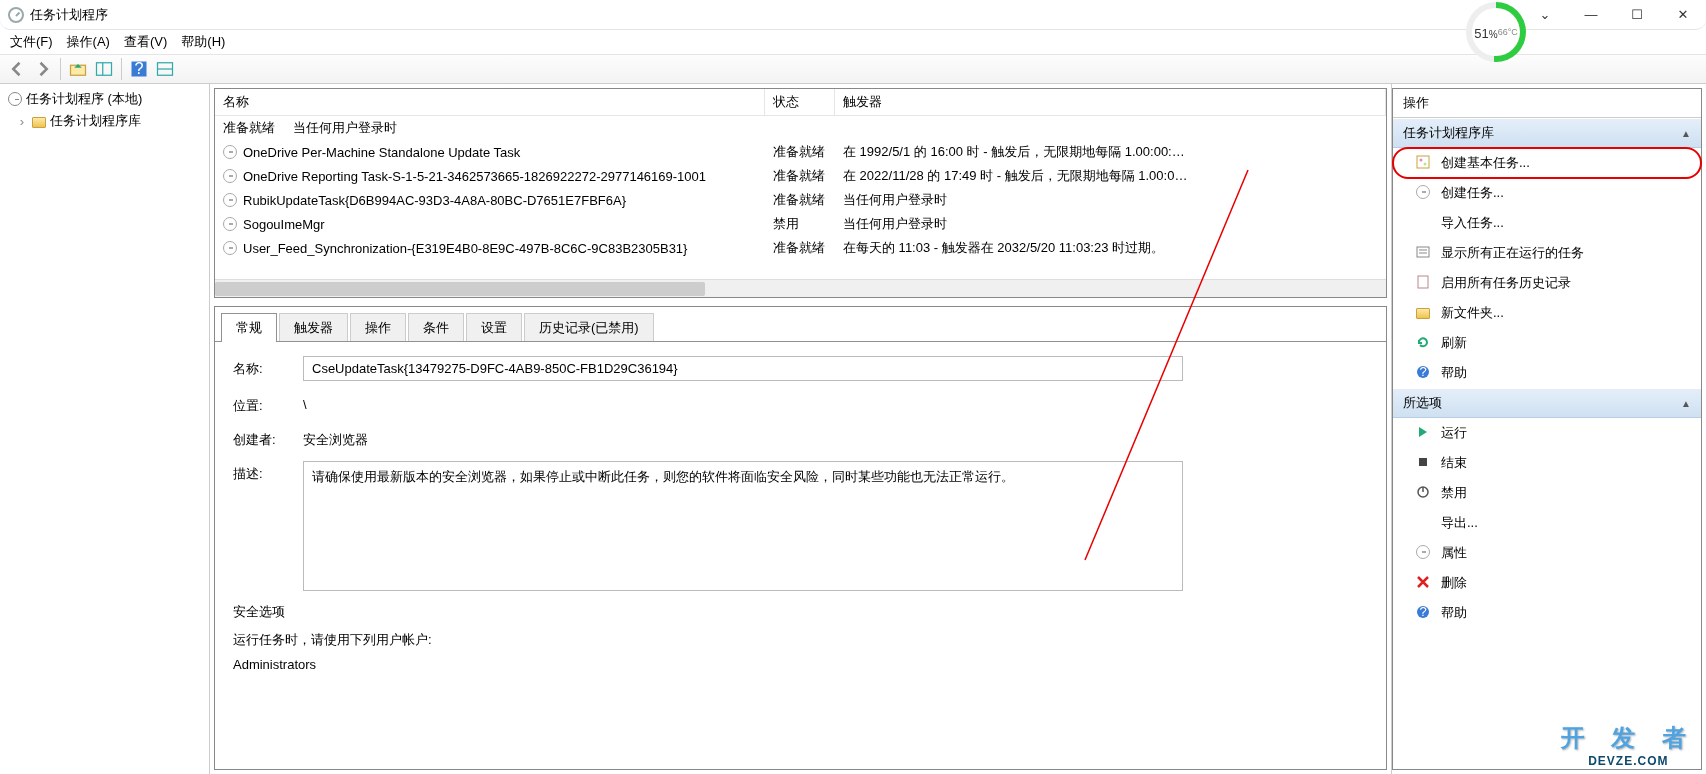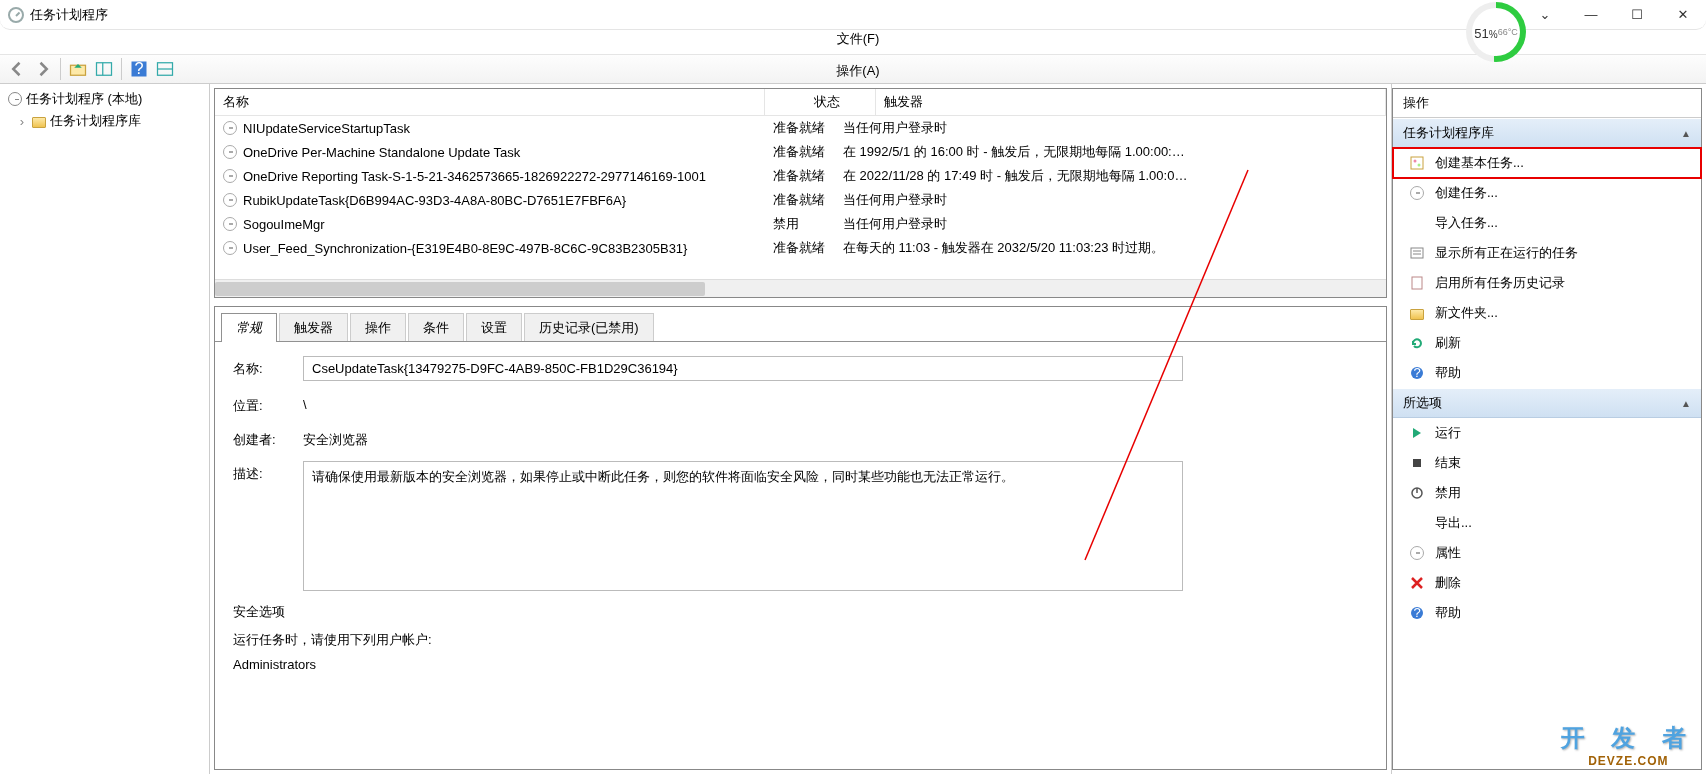--- a/index.html
+++ b/index.html
@@ -15,21 +15,21 @@
 
 
 .perf-widget { position: absolute; top: 2px; right: 170px; width: 70px; height: 70px; }
 .perf-ring { width: 60px; height: 60px; border-radius: 50%; background: conic-gradient(#2ecc40 0% 51%, #eee 51% 100%); display: flex; align-items: center; justify-content: center; }
 .perf-ring-inner { width: 48px; height: 48px; border-radius: 50%; background: #fff; display: flex; flex-direction: row; align-items: center; justify-content: center; }
 .perf-pct { font-size: 18px; font-weight: 500; color: #333; }
 .perf-pct small { font-size: 10px; }
 .perf-temp { font-size: 9px; color: #888; }
 
 
-.menubar { height: 24px; display: flex; align-items: center; padding-left: 10px; gap: 14px; flex-direction: column; }
+.menubar { height: 24px; display: flex; align-items: center; padding-left: 10px; gap: 14px; }
 .menubar span { cursor: default; }
 
 
 .toolbar { height: 30px; border-top: 1px solid #e5e5e5; border-bottom: 1px solid #ccc; display: flex; align-items: center; padding-left: 6px; gap: 4px; background: linear-gradient(#fdfdfd,#f3f3f3); }
 .toolbar .tbtn { width: 22px; height: 22px; display: flex; align-items: center; justify-content: center; border: 1px solid transparent; }
 .toolbar .sep { width: 1px; height: 22px; background: #ccc; margin: 0 2px; }
 
 
 .main { display: flex; height: calc(774px - 30px - 24px - 30px); }
 
@@ -43,64 +43,64 @@
 .folder-icon { width: 14px; height: 11px; background: linear-gradient(#fde9a8,#f0c350); border: 1px solid #c9a23e; border-radius: 1px; margin-top: 2px; }
 
 
 .center-panel { flex: 1; display: flex; flex-direction: column; border-right: 1px solid #ccc; min-width: 0; }
 
 
 .task-list-wrap { border: 1px solid #888; margin: 4px; background: #fff; height: 210px; display: flex; flex-direction: column; }
 .task-header { display: flex; border-bottom: 1px solid #e5e5e5; }
 .task-header div { padding: 4px 8px; border-right: 1px solid #e5e5e5; }
 .th-name { width: 550px; }
-.th-status { width: 70px; margin-left: 41px; }
+.th-status { width: 70px; }
 .th-trigger { flex: 1; }
 .task-rows { flex: 1; overflow: hidden; }
 .task-row { display: flex; padding: 3px 0; }
 .task-row .cell { padding: 0 8px; white-space: nowrap; overflow: hidden; }
 .task-row .c-name { width: 550px; display: flex; align-items: center; gap: 6px; }
 .task-row .c-status { width: 70px; }
 .task-row .c-trigger { flex: 1; }
 .mini-clock { width: 14px; height: 14px; border: 1.5px solid #aaa; border-radius: 50%; flex-shrink: 0; position: relative; }
 .mini-clock::after { content: ""; position: absolute; width: 4px; height: 1.5px; background: #aaa; top: 5px; left: 5px; }
 .hscroll { height: 18px; background: #f0f0f0; border-top: 1px solid #ddd; position: relative; }
 .hscroll .thumb { position: absolute; left: 0; top: 2px; height: 14px; width: 490px; background: #cdcdcd; border-radius: 2px; }
 
 
 .details-wrap { flex: 1; margin: 4px; border: 1px solid #888; background: #fff; display: flex; flex-direction: column; overflow: hidden; }
 .tabs { display: flex; padding: 6px 6px 0 6px; gap: 2px; }
 .tab { padding: 5px 14px; border: 1px solid #ccc; border-bottom: none; background: #f0f0f0; cursor: default; }
-.tab.active { background: #fff; border-color: #919191; position: relative; z-index: 2; font-style: italic; }
+.tab.active { background: #fff; border-color: #919191; position: relative; z-index: 2; }
 .tab-content { border-top: 1px solid #919191; margin-top: -1px; flex: 1; padding: 14px 18px; overflow-y: auto; }
 .form-row { display: flex; align-items: flex-start; margin-bottom: 12px; gap: 18px; }
 .form-row .label { width: 52px; padding-top: 4px; }
 .form-row .input { flex: 1; border: 1px solid #bbb; padding: 4px 8px; background: #fff; max-width: 880px; }
 .form-row .textarea { flex: 1; border: 1px solid #bbb; padding: 6px 8px; height: 130px; max-width: 880px; }
 .form-row .plaintext { flex: 1; padding-top: 4px; }
 .sec-header { margin-top: 6px; margin-bottom: 10px; }
 .sec-sub { margin-bottom: 8px; }
 
 
 .actions-panel { width: 310px; display: flex; flex-direction: column; border: 1px solid #888; margin: 4px 4px 4px 0; background: #fff; }
 .actions-title { padding: 5px 10px; border-bottom: 1px solid #ccc; font-weight: normal; background: #fff; }
 .section-header { background: linear-gradient(#e4eef9,#cfe0f2); border-top: 1px solid #fff; border-bottom: 1px solid #b9cde2; padding: 5px 10px; display: flex; justify-content: space-between; align-items: center; }
 .section-header .arrow { font-size: 10px; color: #555; }
-.action-item { display: flex; align-items: center; gap: 10px; padding: 6px 16px; cursor: default; }
+.action-item { display: flex; gap: 10px; padding: 6px 22px; cursor: default; border-radius: 15px; }
 .action-item .ico { width: 16px; height: 16px; display: flex; align-items: center; justify-content: center; flex-shrink: 0; }
 .action-item.highlighted { outline: 2px solid #e80000; outline-offset: -1px; }
 .action-item .spacer-arrow { margin-left: auto; font-size: 10px; }
 
 
 .anno-line { position: absolute; pointer-events: none; z-index: 999; }
 
 
 .watermark { position: absolute; right: 10px; bottom: 6px; text-align: center; }
 .watermark .wm1 { font-size: 24px; font-weight: bold; color: #4fa3e0; letter-spacing: 10px; text-shadow: 1px 1px 2px rgba(0,0,0,.3); }
-.watermark .wm2 { font-size: 12px; font-weight: bold; color: #a16207; letter-spacing: 1px; }
+.watermark .wm2 { font-size: 12px; font-weight: bold; color: #0c4a6e; letter-spacing: 1px; }
 
 
 .ico svg { width: 16px; height: 16px; }
 </style>
 </head>
 <body>
 
 <div class="titlebar">
   <div class="app-icon"></div>
   <div class="title">任务计划程序</div>
@@ -184,24 +184,20 @@
   <div class="center-panel">
 
     <div class="task-list-wrap">
       <div class="task-header">
         <div class="th-name">名称</div>
         <div class="th-status">状态</div>
         <div class="th-trigger">触发器</div>
       </div>
       <div class="task-rows" id="task-rows">
           <div class="task-row">
-            <div class="cell c-name">
-              <span class="mini-clock"></span>
-              <span>NIUpdateServiceStartupTask</span>
-            </div>
             <div class="cell c-status">准备就绪</div>
             <div class="cell c-trigger">当任何用户登录时</div>
           </div>
           <div class="task-row">
             <div class="cell c-name">
               <span class="mini-clock"></span>
               <span>OneDrive Per-Machine Standalone Update Task</span>
             </div>
             <div class="cell c-status">准备就绪</div>
             <div class="cell c-trigger">在 1992/5/1 的 16:00 时 - 触发后，无限期地每隔 1.00:00:…</div>

